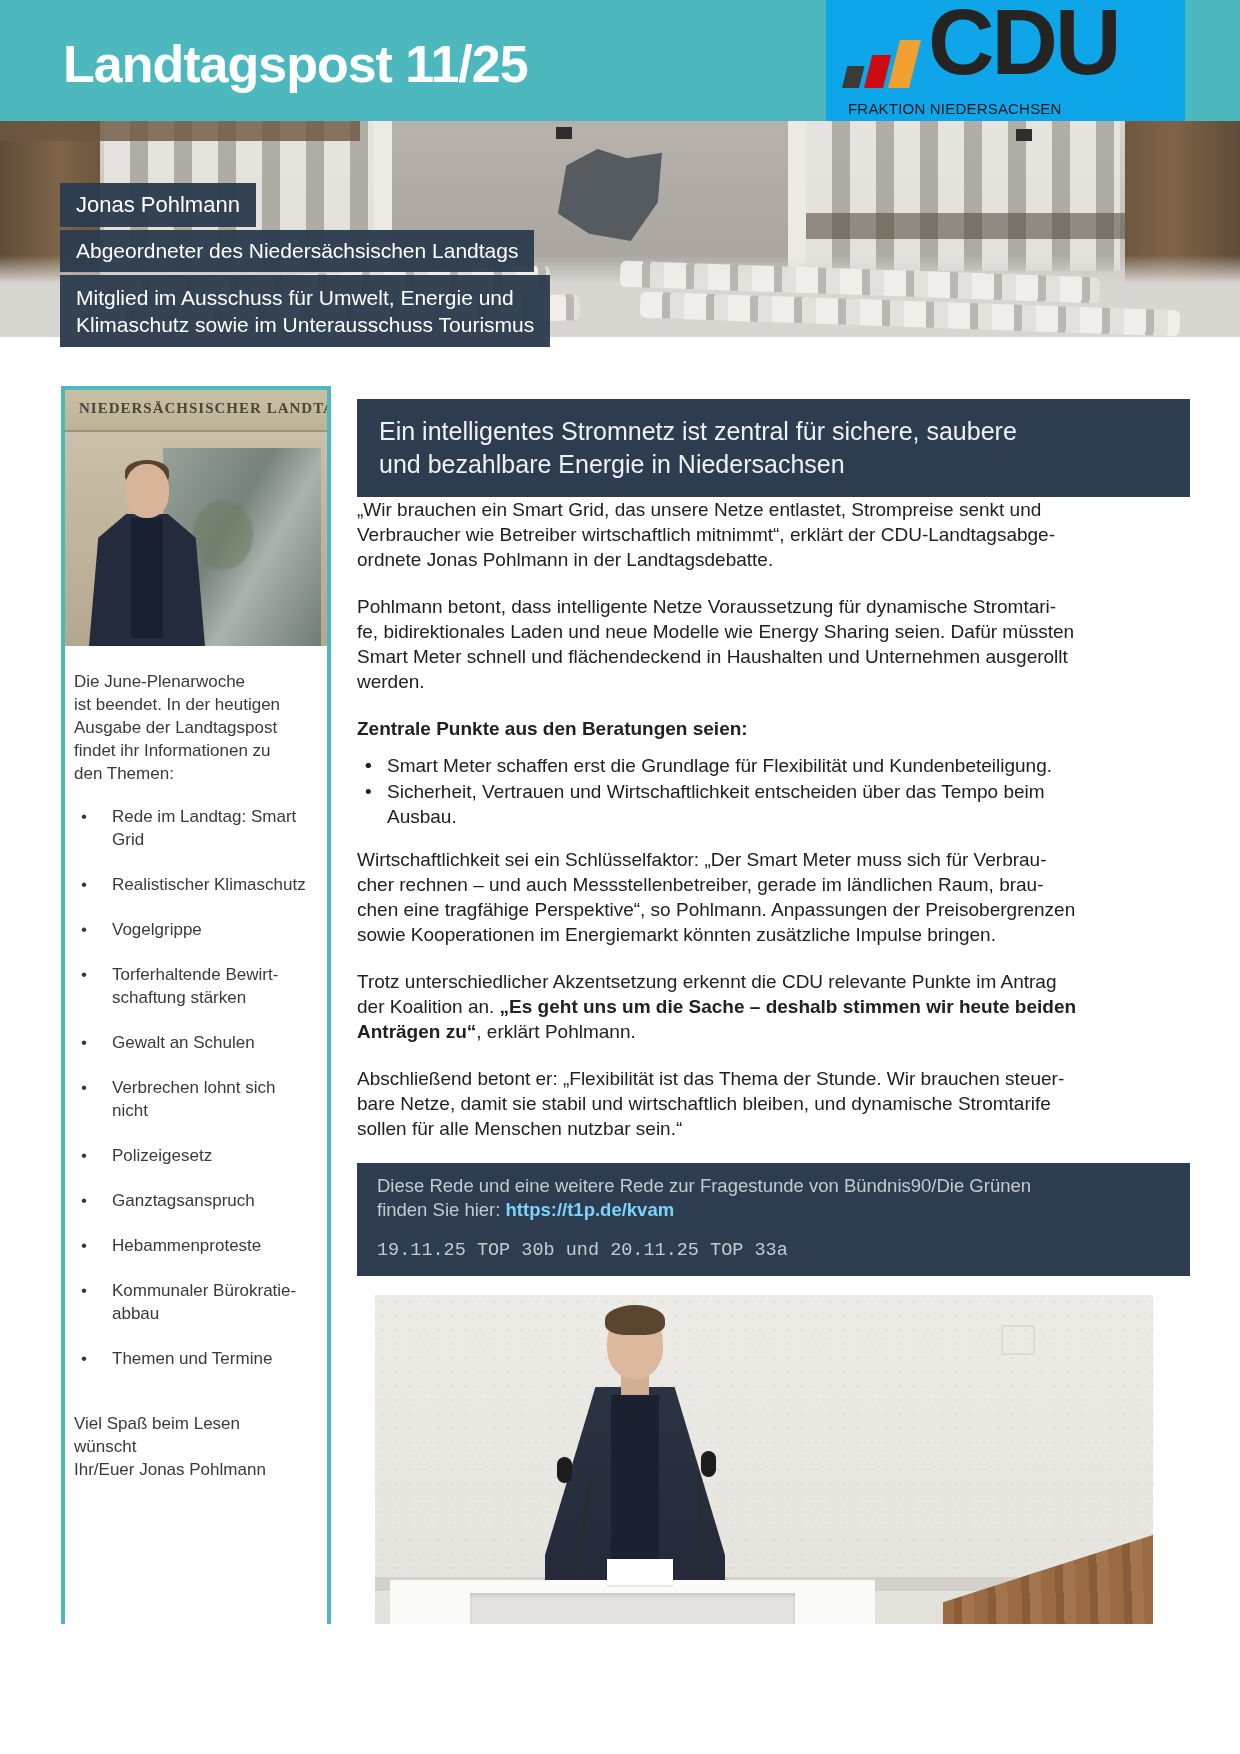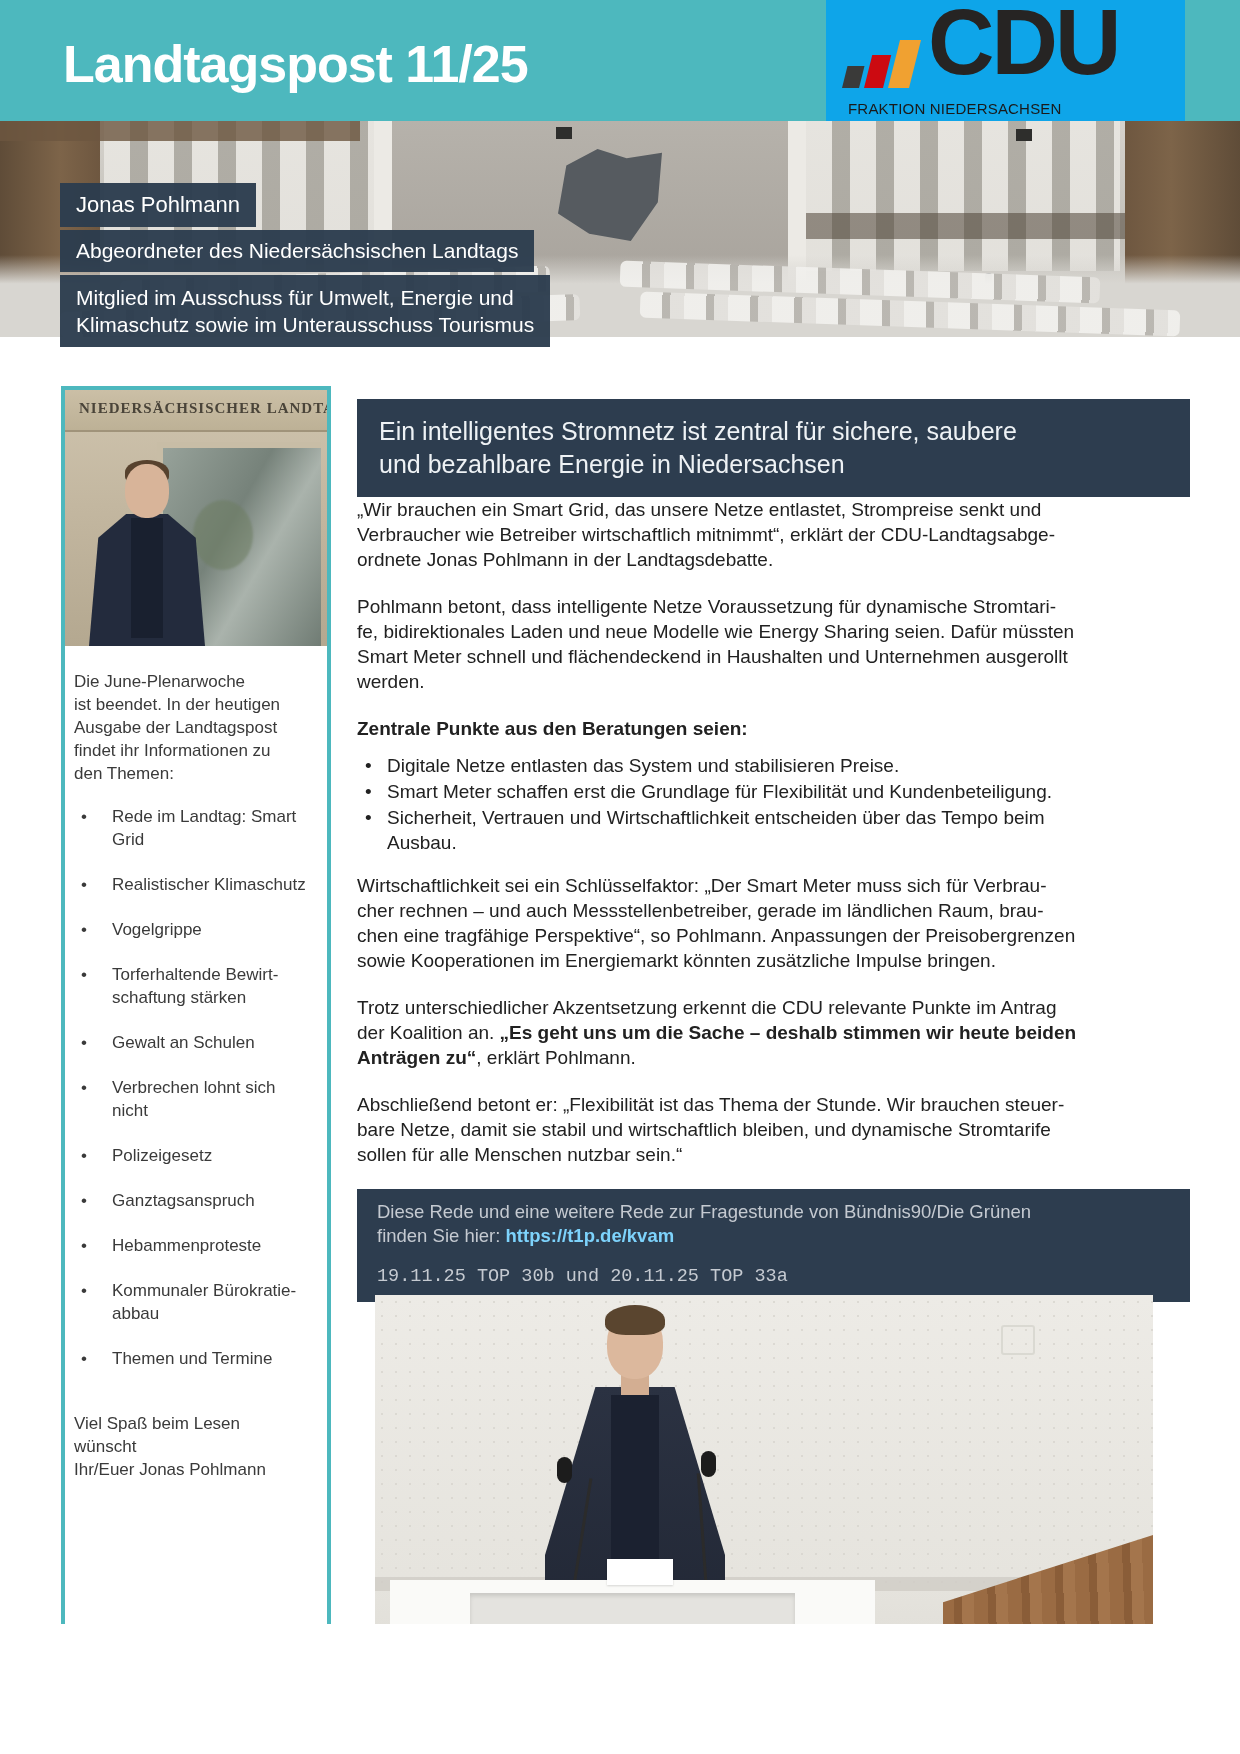--- a/index.html
+++ b/index.html
@@ -229,21 +229,21 @@
 und bezahlbare Energie in Niedersachsen</div>
     <p class="body first">„Wir brauchen ein Smart Grid, das unsere Netze entlastet, Strompreise senkt und
 Verbraucher wie Betreiber wirtschaftlich mitnimmt“, erklärt der CDU-Landtagsabge-
 ordnete Jonas Pohlmann in der Landtagsdebatte.</p>
     <p class="body">Pohlmann betont, dass intelligente Netze Voraussetzung für dynamische Stromtari-
 fe, bidirektionales Laden und neue Modelle wie Energy Sharing seien. Dafür müssten
 Smart Meter schnell und flächendeckend in Haushalten und Unternehmen ausgerollt
 werden.</p>
     <p class="points-heading">Zentrale Punkte aus den Beratungen seien:</p>
     <ul class="points">
-      <li><span class="dot">•</span><span>Digitale Netze entlasten das System und stabilisieren Preise.</span></li>
+      <li><span class="dot">•</span></li>
       <li><span class="dot">•</span><span>Smart Meter schaffen erst die Grundlage für Flexibilität und Kundenbeteiligung.</span></li>
       <li><span class="dot">•</span><span>Sicherheit, Vertrauen und Wirtschaftlichkeit entscheiden über das Tempo beim
 Ausbau.</span></li>
     </ul>
     <p class="body">Wirtschaftlichkeit sei ein Schlüsselfaktor: „Der Smart Meter muss sich für Verbrau-
 cher rechnen – und auch Messstellenbetreiber, gerade im ländlichen Raum, brau-
 chen eine tragfähige Perspektive“, so Pohlmann. Anpassungen der Preisobergrenzen
 sowie Kooperationen im Energiemarkt könnten zusätzliche Impulse bringen.</p>
     <p class="body"><span>Trotz unterschiedlicher Akzentsetzung erkennt die CDU relevante Punkte im Antrag
 der Koalition an. </span><span class="p4-bold">„Es geht uns um die Sache – deshalb stimmen wir heute beiden

